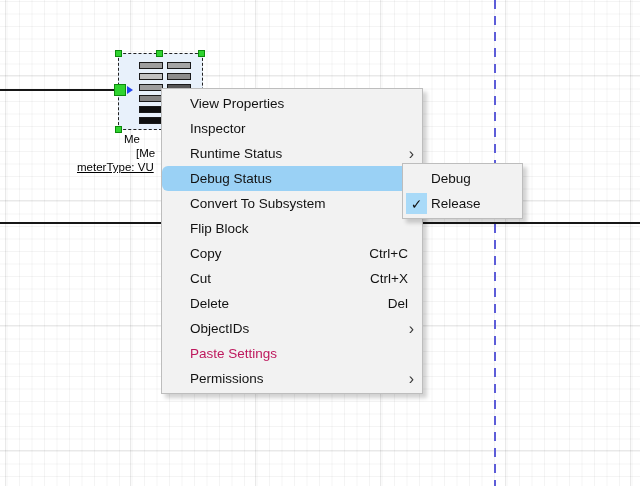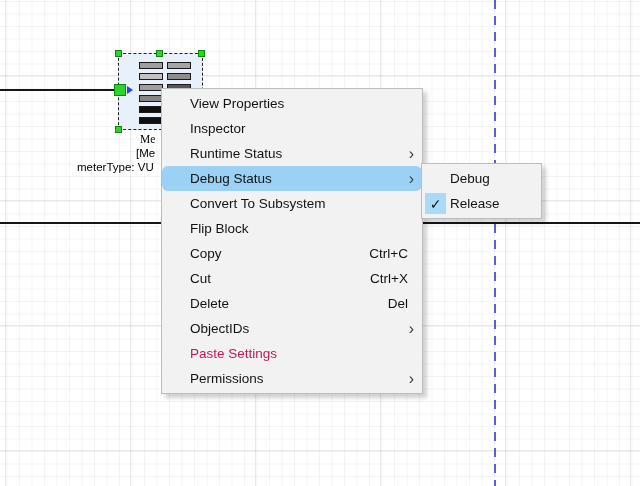--- a/index.html
+++ b/index.html
@@ -29,31 +29,31 @@
   .barcol{position:absolute;top:8px;width:24px;}
   .barcol.c1{left:20px;} .barcol.c2{left:48px;}
   .bar{height:7px;margin-bottom:4px;border:1px solid #1a1a1a;box-sizing:border-box;}
   .c1 .bar:nth-child(1){background:#9e9e9e;} .c1 .bar:nth-child(2){background:#c2c2c2;}
   .c1 .bar:nth-child(3){background:#9e9e9e;} .c1 .bar:nth-child(4){background:#848484;}
   .c1 .bar:nth-child(5){background:#0f0f0f;} .c1 .bar:nth-child(6){background:#0f0f0f;}
   .c2 .bar:nth-child(1){background:#a5a5a5;} .c2 .bar:nth-child(2){background:#8c8c8c;}
   .c2 .bar:nth-child(3){background:#565656;} .c2 .bar:nth-child(4){background:#0f0f0f;}
   .c2 .bar:nth-child(5){background:#0f0f0f;} .c2 .bar:nth-child(6){background:#0f0f0f;}
   .blk-label{position:absolute;z-index:3;font-size:11.5px;color:#000;white-space:nowrap;height:14px;}
-  #bl1{left:140px;top:133px;font-family:Liberation Serif, serif;} #bl2{left:136px;top:147px;} #bl3{left:77px;top:161px;}
+  #bl1{left:124px;top:133px;} #bl2{left:136px;top:147px;} #bl3{left:77px;top:161px;text-decoration:underline;}
   .menu{position:absolute;left:161px;top:88px;width:260px;background:#f2f2f2;
     border:1px solid #bdbdbd;padding:2px 0;z-index:10;
     box-shadow:4px 4px 4px rgba(0,0,0,0.18);}
   .mi{display:flex;align-items:center;height:25px;padding:0 8px 0 28px;
     font-size:13.5px;color:#121212;white-space:nowrap;}
   .mi.hl{background:#9ad1f5;border-radius:6px;}
   .mi.disabled{color:#be185d;}
   .sc{margin-left:auto;padding-right:6px;}
   .arr{margin-left:auto;font-size:16px;color:#3c3c3c;line-height:1;}
-  .submenu{position:absolute;left:421px;top:163px;width:119px;background:#f2f2f2;
+  .submenu{position:absolute;left:402px;top:163px;width:119px;background:#f2f2f2;
     border:1px solid #bdbdbd;padding:2px 0;z-index:11;
     box-shadow:4px 4px 4px rgba(0,0,0,0.18);}
   .submenu .mi{position:relative;padding:0 6px 0 28px;}
   .check-bg{position:absolute;left:3px;top:2px;width:21px;height:21px;background:#a9daf8;
     display:flex;align-items:center;justify-content:center;font-size:14px;color:#111;}
 </style>
 </head>
 <body>
 
 <div class="canvas">

